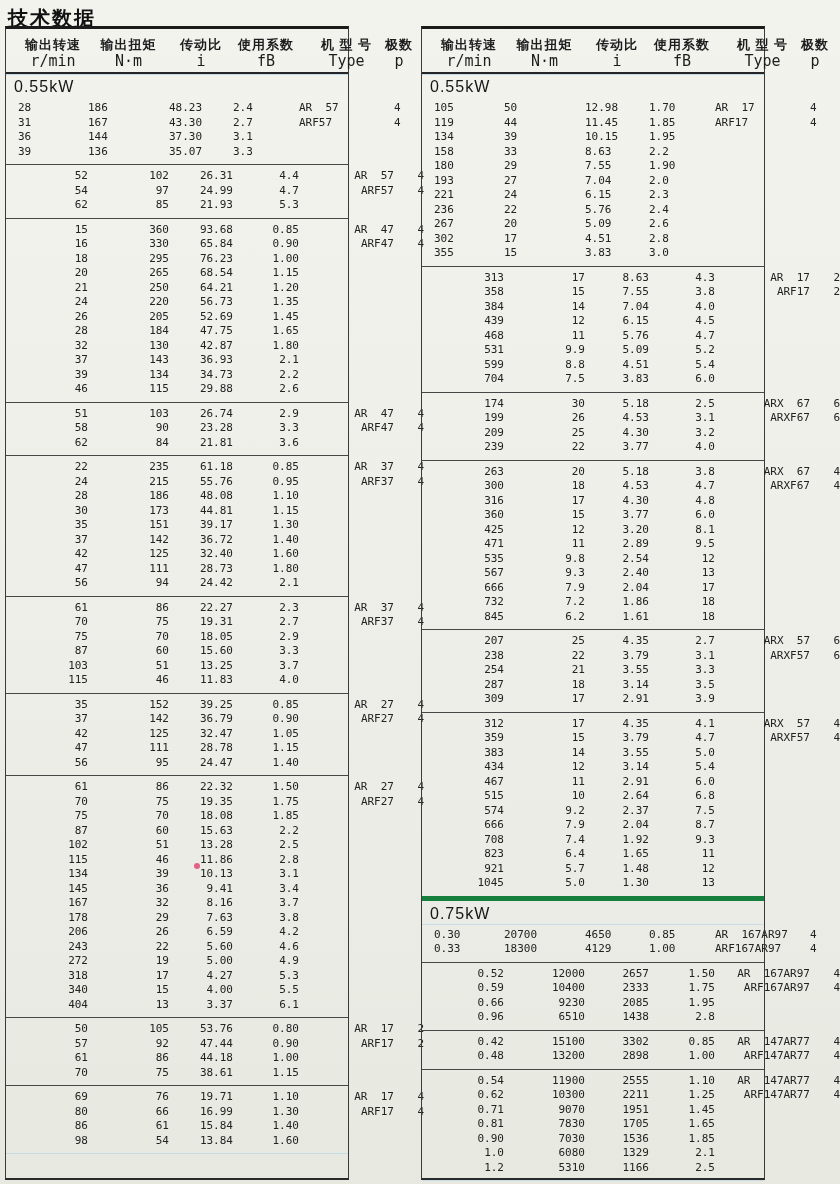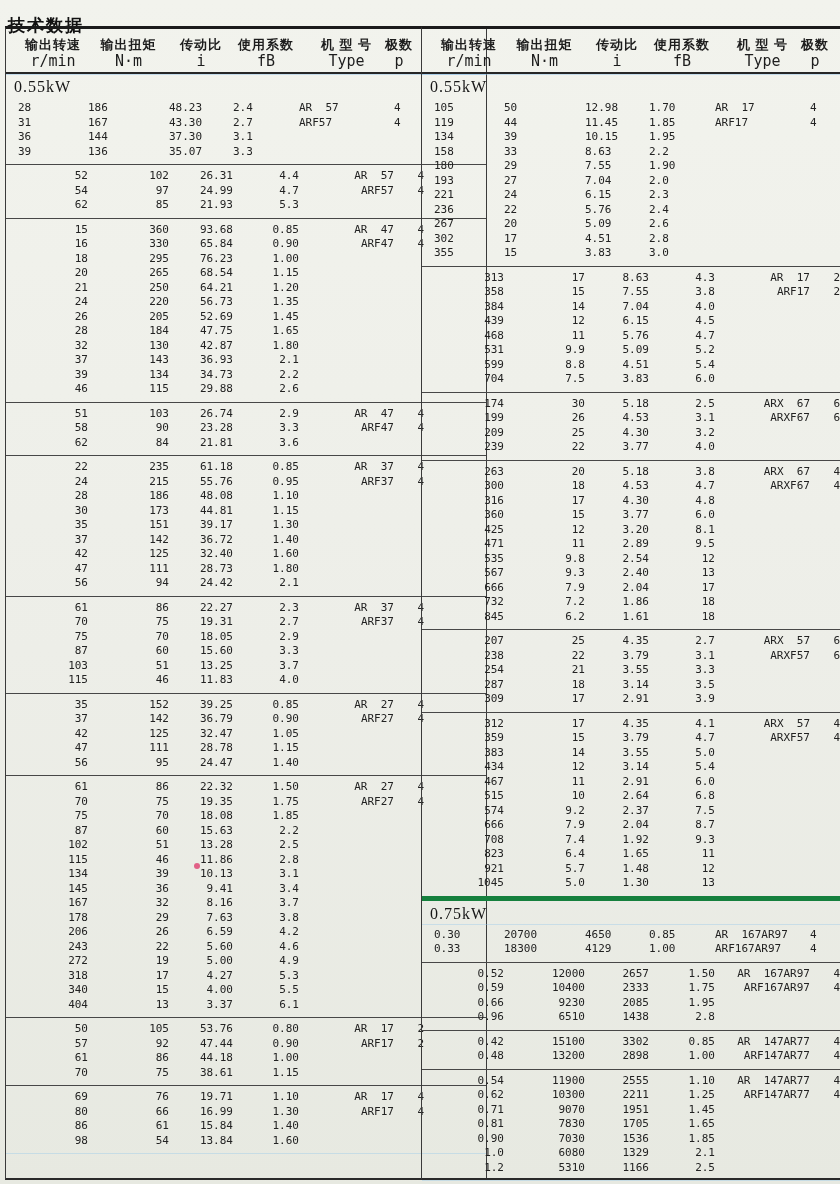--- a/index.html
+++ b/index.html
@@ -3,37 +3,37 @@
 <meta charset="utf-8">
 <style>
   html,body{margin:0;padding:0;}
   body{
     width:840px;height:1184px;position:relative;overflow:hidden;
     background:linear-gradient(180deg,#f2f3ed 0%,#edeee8 55%,#e7e9e1 100%);
     font-family:"Liberation Sans",sans-serif;color:#1d1d1d;
     -webkit-font-smoothing:antialiased;
   }
   .title{
-    position:absolute;left:8px;top:14px;font-size:17px;font-weight:700;
+    position:absolute;left:8px;top:5px;font-size:20px;font-weight:700;
     letter-spacing:2px;color:#111;text-align:center;
   }
   .panel{
-    position:absolute;top:26px;width:482px;height:1154px;box-sizing:border-box;
+    position:absolute;top:26px;width:344px;height:1154px;box-sizing:border-box;
     border:1px solid #3a3a3a;border-top:3px solid #1b1b1b;border-bottom:2px solid #2a2a2a;
   }
   #panel-left{left:5px;}
   #panel-right{left:421px;}
   .panel-header{padding:6px 0 3px;border-bottom:2px solid #262626;box-shadow:0 1px 0 rgba(140,190,230,.45);}
   .hrow{display:grid;grid-template-columns:70px 81px 64px 66px 95px 30px;padding-left:12px;white-space:pre;}
   .hrow.zh{font-weight:700;font-size:13px;height:19px;line-height:19px;letter-spacing:1px;}
   .hrow.en{font-size:15px;height:15px;line-height:15px;font-family:"DejaVu Sans Mono",monospace;}
   .hcell{text-align:center;}
   .hcell:last-child{transform:translateX(-10px);}
   .section-power{
-    font-family:Liberation Serif, serif;font-size:16px;letter-spacing:1px;
+    font-family:Liberation Sans, sans-serif;font-size:16px;letter-spacing:1px;
     padding:4px 0 1px 8px;color:#161616;
   }
   .section-power.bordered{border-top:5px solid #15803d;box-shadow:0 1px 0 rgba(150,200,235,.4);}
   .group{padding:4px 0 5px;}
   .group.bordered{border-top:1px solid #474747;box-shadow:0 1px 0 rgba(150,200,235,.4);text-align:right;}
   .row{
     display:grid;grid-template-columns:70px 81px 64px 66px 95px 30px;
     padding-left:12px;height:14.5px;line-height:14.5px;
     font-size:11px;font-family:"DejaVu Sans Mono",monospace;white-space:pre;color:#222;
   }

